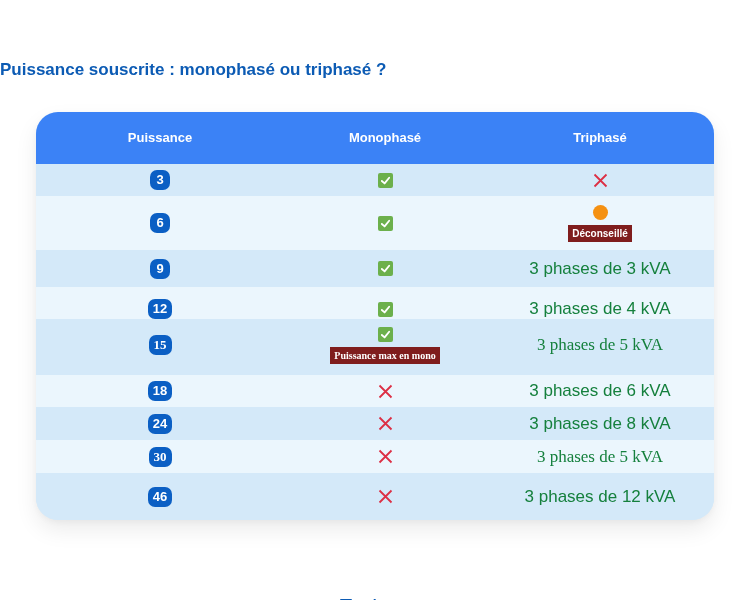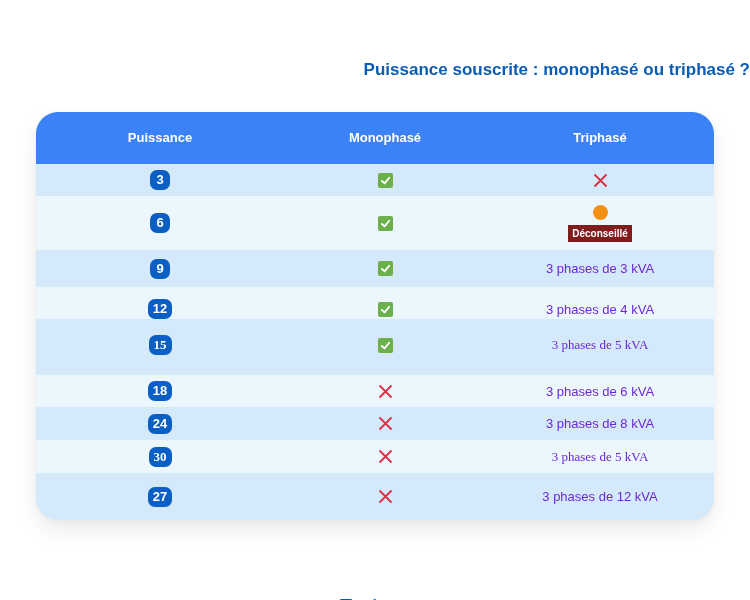--- a/index.html
+++ b/index.html
@@ -1,21 +1,21 @@
 <!DOCTYPE html>
 <html><head>
   <meta charset="utf-8">
   <style>
     * { box-sizing: border-box; margin: 0; padding: 0; }
     html, body { width: 750px; height: 600px; background: #ffffff; overflow: hidden; }
     body { font-family: "Liberation Sans", "DejaVu Sans", sans-serif; position: relative; }
 
     .title {
       position: absolute; left: 0; top: 60px; width: 750px;
-      text-align: right; color: #0c5bb4; font-weight: 700; font-size: 17px;
+      text-align: left; color: #0c5bb4; font-weight: 700; font-size: 17px;
     }
 
     .card {
       position: absolute; left: 36px; top: 112px; width: 678px; height: 408px;
       border-radius: 22px; overflow: hidden;
       box-shadow: 0 10px 22px rgba(0,0,0,0.08), 0 2px 6px rgba(0,0,0,0.04);
       background: #d4e9f9;
     }
 
     .row { position: absolute; left: 0; width: 678px; display: flex; align-items: center; }
@@ -40,21 +40,21 @@
       display: inline-flex; align-items: center; justify-content: center;
     }
     .cross { width: 15px; height: 15px; display: inline-block; }
     .dot { width: 15px; height: 15px; border-radius: 50%; background: #f59112; display: inline-block; }
 
     .note {
       display: inline-block; margin-top: 5px; background: #7f1d1d; color: #ffffff;
       font-weight: 700; font-size: 10px; line-height: 17px; padding: 0 4px;
     }
 
-    .phase-text { color: #6d28d9; font-size: 13px; }
+    .phase-text { color: #15803d; font-size: 17px; }
 
     .brand {
       position: absolute; left: 0; top: 558px; width: 750px;
       display: flex; justify-content: center; align-items: center; gap: 4px; margin-top: 39px;
     }
     .brand-text { color: #0c5bb4; font-weight: 700; font-size: 14px; }
     .brand-mark {
       width: 12px; height: 12px; background: #0c5bb4; border-radius: 1px;
       display: inline-flex; align-items: center; justify-content: center;
     }
@@ -144,20 +144,21 @@
   <div class="row dark" style="top:207px;height:52px;font-family:Liberation Serif, serif;">
     <div class="cell c1">
         <span class="kva-badge">15</span>
       </div>
     <div class="cell c2">
       <span class="check">
           <svg width="11" height="11" viewBox="0 0 12 12">
             <path d="M2 6.5 L5 9.2 L10 3" stroke="#fff" stroke-width="2" fill="none" stroke-linecap="round" stroke-linejoin="round"></path>
           </svg>
         </span>
+      <span class="note">Puissance max en mono</span>
     </div>
     <div class="cell c3">
         <span class="phase-text">3 phases de 5 kVA</span>
       </div>
   </div>
 
   <div class="row light" style="top:263px;height:32px;">
     <div class="cell c1">
         <span class="kva-badge">18</span>
       </div>
@@ -194,21 +195,21 @@
             <path d="M1.5 1.5 L13.5 13.5 M13.5 1.5 L1.5 13.5" stroke="#dc2f45" stroke-width="1.8"></path>
           </svg></span>
     </div>
     <div class="cell c3">
         <span class="phase-text">3 phases de 5 kVA</span>
       </div>
   </div>
 
   <div class="row dark" style="top:361px;height:47px;">
     <div class="cell c1">
-        <span class="kva-badge">27</span>
+        <span class="kva-badge">46</span>
       </div>
     <div class="cell c2">
       <span class="cross"><svg width="15" height="15" viewBox="0 0 15 15">
             <path d="M1.5 1.5 L13.5 13.5 M13.5 1.5 L1.5 13.5" stroke="#dc2f45" stroke-width="1.8"></path>
           </svg></span>
     </div>
     <div class="cell c3">
         <span class="phase-text">3 phases de 12 kVA</span>
       </div>
   </div>

